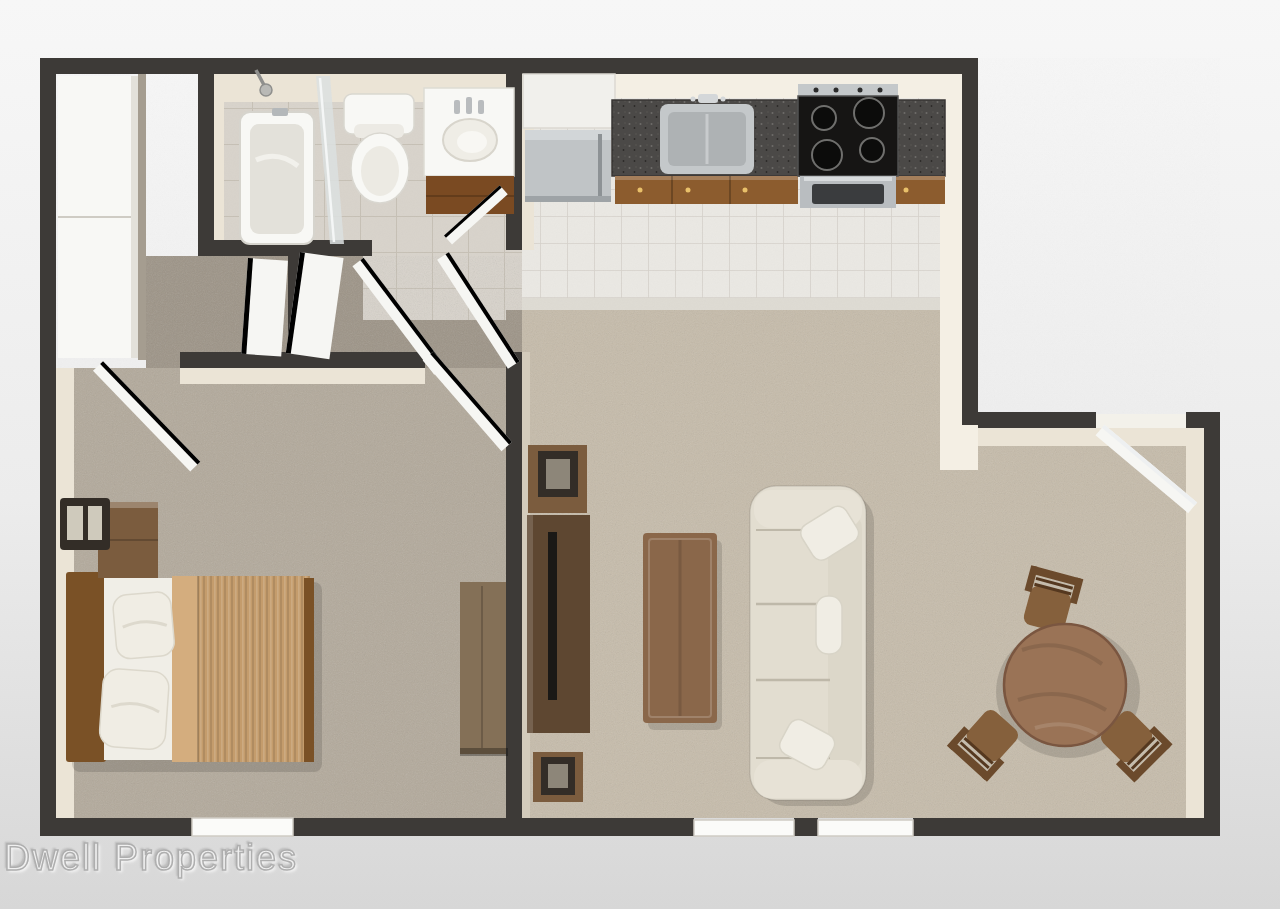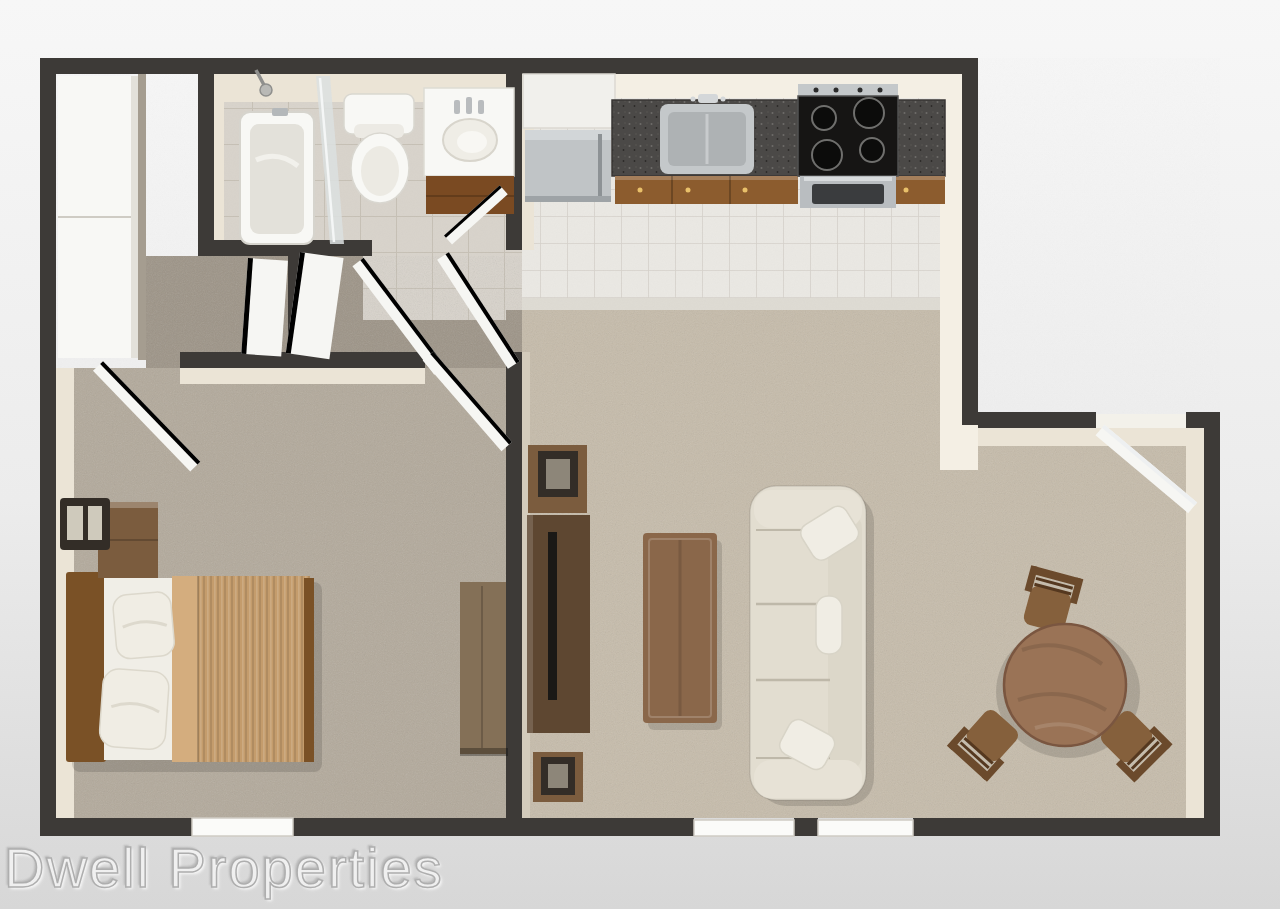--- a/index.html
+++ b/index.html
@@ -21,21 +21,21 @@
   html,body{margin:0;padding:0;background:#e9e9e9;}
   .stage{position:relative;width:1280px;height:909px;overflow:hidden;
     background:linear-gradient(180deg,var(--bg-top) 0%,var(--bg-mid) 55%,var(--bg-bottom) 100%);
     font-family:"Liberation Sans",sans-serif;}
   svg{position:absolute;left:0;top:0;}
   .wall{fill:var(--wall);}
   .face{fill:var(--wall-face);}
   .faceB{fill:var(--wall-face-bright);}
   .win{fill:#fbfbf9;stroke:#cfccc4;stroke-width:1.5;}
   .sh{fill:rgba(0,0,0,0.13);}
-  .watermark{position:absolute;left:4px;top:840px;font-size:56px;line-height:1;font-weight:400;
+  .watermark{position:absolute;left:4px;top:840px;font-size:36px;line-height:1;font-weight:400;
     letter-spacing:2px;color:var(--watermark);-webkit-text-stroke:1.5px #ababab;
     text-shadow:-2px -2px 2px rgba(130,130,130,.38),2px 2px 3px rgba(255,255,255,.9);opacity:.92;}
 </style>
 </head>
 <body>
 
 <div class="stage">
 <svg width="1280" height="909" viewBox="0 0 1280 909">
   <defs>
     <pattern id="tileBathP" width="36" height="36" patternUnits="userSpaceOnUse">

